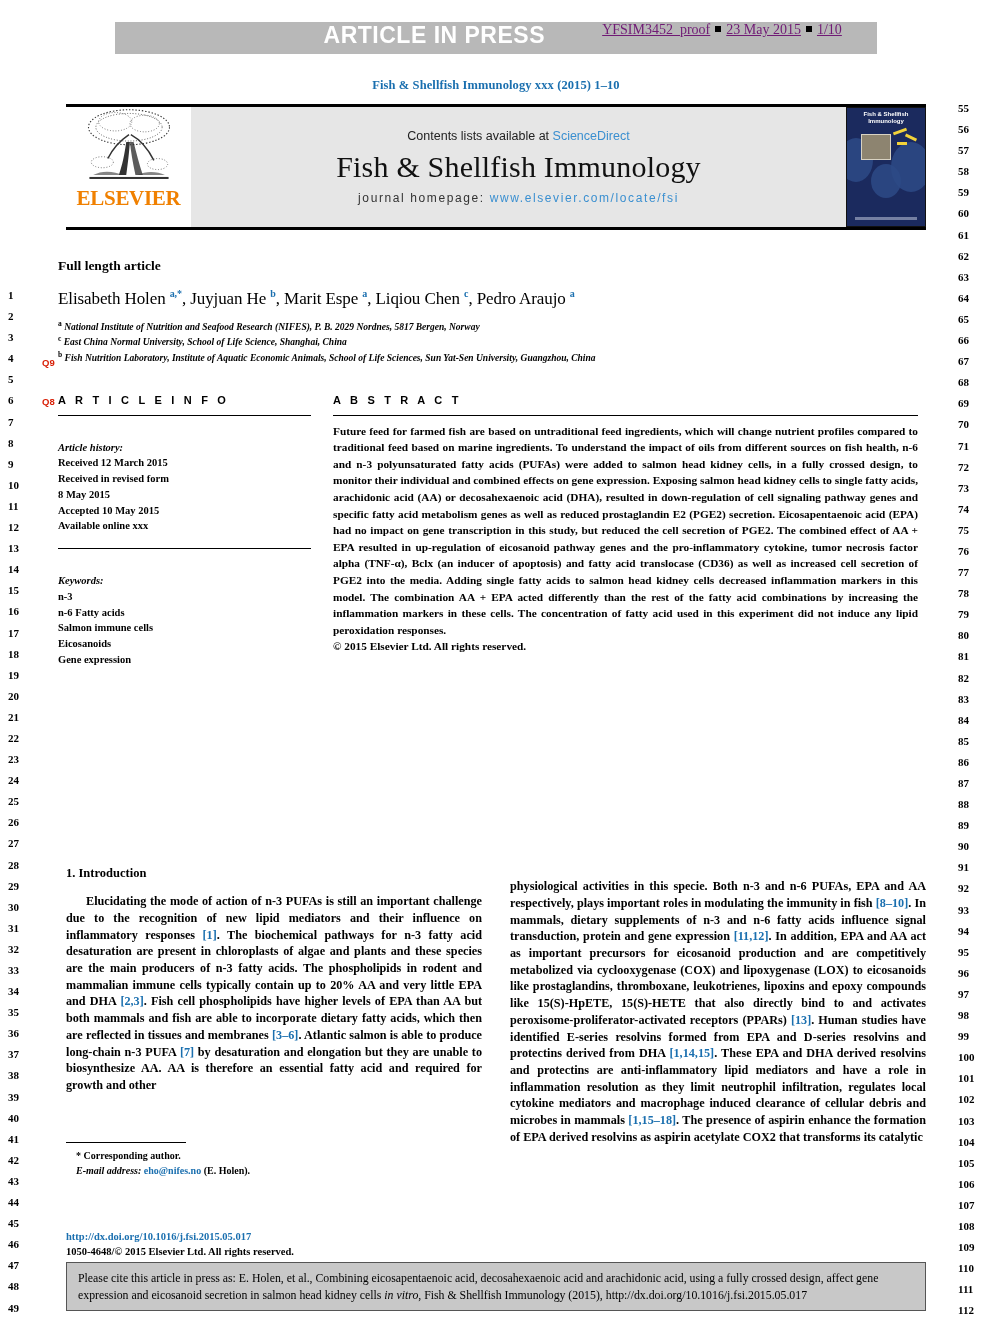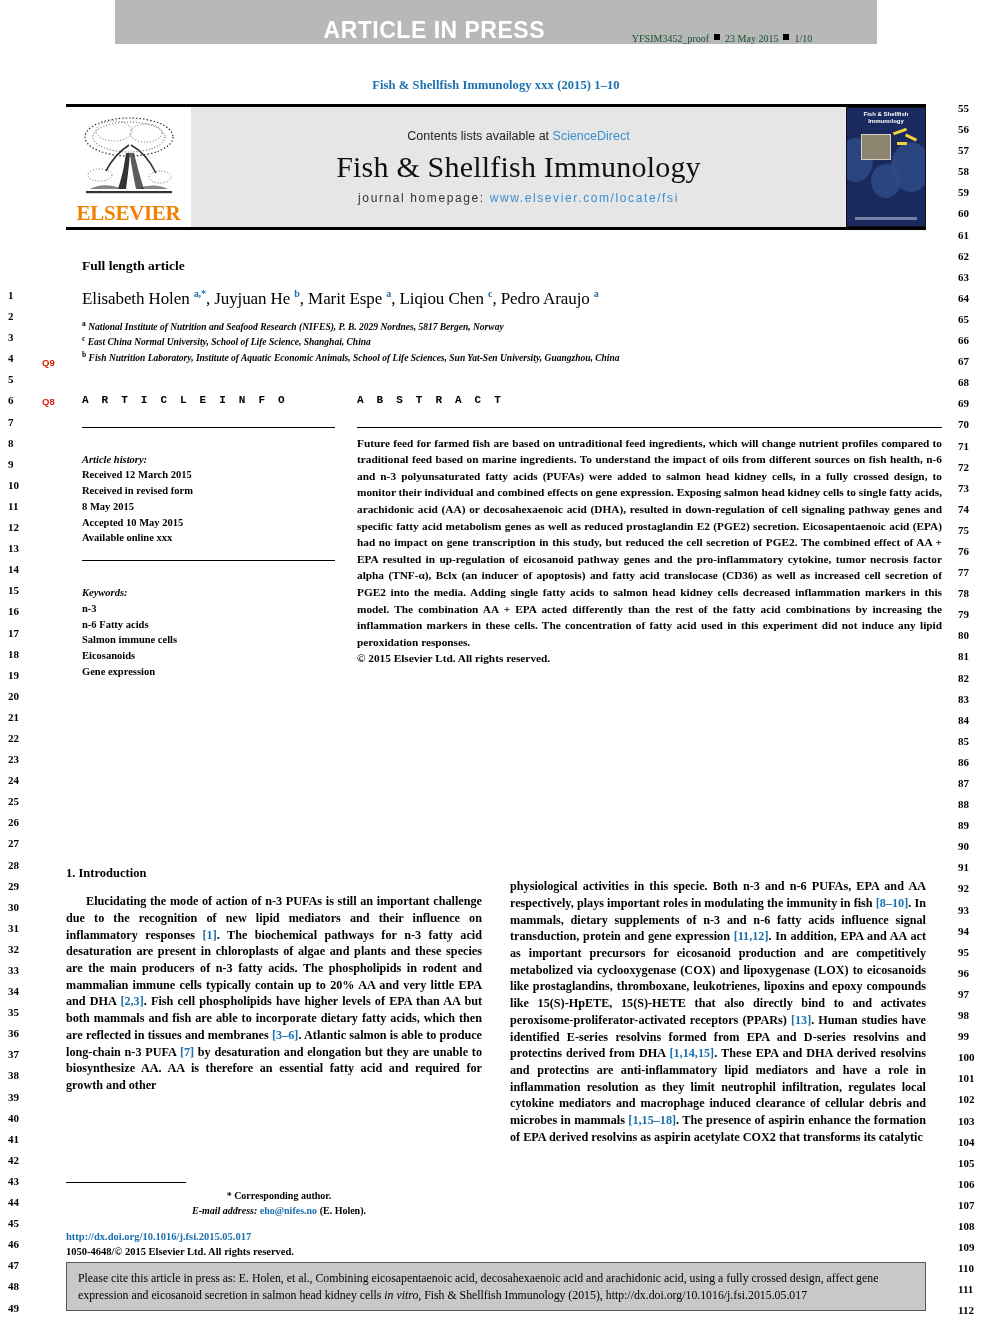--- a/index.html
+++ b/index.html
@@ -9,48 +9,48 @@
     height: 1323px;
     background: #ffffff;
     font-family: "Liberation Serif", serif;
     color: #000;
     position: relative;
     overflow: hidden;
   }
 
   
   .press-bar {
-    position:absolute; left:115px; top:0; width:762px; height:44px;
-    background:#b8b8b8; display:flex; align-items:flex-end;
+    position:absolute; left:115px; top:22px; width:762px; height:32px;
+    background:#b8b8b8; display:flex; align-items:flex-start;
   }
   .press-bar .aip {
     flex:1; text-align:right; padding-right:22px;
     font-family:"Liberation Sans", sans-serif;
     font-weight:bold; font-size:23px; letter-spacing:.5px; color:#ffffff;
   }
   .press-bar .proofinfo {
-    width:310px; text-align:center; font-size:10px; color:#14532d;
-    font-family:"Liberation Serif", serif; white-space:nowrap;
+    width:310px; text-align:center; font-size:14px; color:#701a75;
+    font-family:"Liberation Serif", serif; white-space:nowrap;text-decoration:underline;
   }
   .sq { display:inline-block; width:6px; height:6px; background:#000; vertical-align:2px; margin:0 5px; }
 
   
   .journal-line {
     position:absolute; top:78px; left:0; width:992px; text-align:center;
     font-size:12.5px; font-weight:bold; color:#1a6faf; letter-spacing:.1px;
   }
 
   
   .masthead { position:absolute; left:66px; top:104px; width:860px; }
   .masthead .rule-top { border-top:3px solid #000; }
   .mast-row { display:flex; height:120px; }
   .els-logo {
     width:125px; border-right:0; background:#fff;
     display:flex; flex-direction:column; align-items:center; justify-content:flex-end;
-    padding-bottom:3px;
+    padding-bottom:18px;
   }
   .els-tree { width:110px; height:88px; }
   .els-word {
     font-family:"Liberation Serif", serif; font-weight:bold; font-size:21px;
     color:#f08000; letter-spacing:-.3px; line-height:1;
   }
   .mast-center {
     flex:1; background:#e6e6e6; display:flex; flex-direction:column;
     align-items:center; justify-content:center; gap:7px;
   }
@@ -88,42 +88,42 @@
   .linenums.right { left:958px; top:103px; }
   .linenums div { height:21.1px; }
 
   
   .qmark {
     position:absolute; font-family:"Liberation Sans", sans-serif;
     font-size:9.5px; font-weight:bold; color:#d81e05;
   }
 
   
-  .content { position:absolute; left:82px; top:258px; width:860px; }
+  .content { position:absolute; left:58px; top:258px; width:860px; }
   .fulllength { font-weight:bold; font-size:13.5px; margin-bottom:14px; }
 
   h1.title {
     font-size:21.5px; font-weight:normal; line-height:1.32; margin:0 0 18px 0;
     letter-spacing:-.1px; max-width:760px;
   }
   h1.title i { font-style:italic; }
 
   .authors { font-size:17px; margin:0 0 10px 0; letter-spacing:-.1px; }
   .authors sup { color:#1a6faf; font-size:10px; font-weight:bold; }
 
   .affil { font-size:9.5px; font-style:italic; line-height:1.42; font-weight:bold; }
   .affil sup { font-style:normal; font-weight:bold; font-size:7.5px; }
 
   .info-abs { display:flex; margin-top:28px; gap:0; }
   .col-info { width:275px; padding-right:22px; }
   .col-abs { flex:1; }
 
   .sec-head {
     font-size:11px; font-weight:bold; letter-spacing:3.2px;
-    font-family:Liberation Mono, monospace; margin-bottom:21px;
+    font-family:Liberation Sans, sans-serif; margin-bottom:9px;
   }
   .hr-thin { border-top:1.6px solid #000; margin:0 0 7px 0; }
 
   .info-block { font-size:10.5px; font-weight:bold; line-height:1.5;margin-top:24px; }
   .info-block .lbl { font-style:italic; }
   .info-gap { height:14px; }
 
   .abstract-text {
     font-size:11.3px; line-height:1.47; text-align:justify; font-weight:bold;
     hyphens:auto;
@@ -132,21 +132,21 @@
 
   
   .body2col { position:absolute; left:66px; top:866px; width:860px; display:flex; gap:28px; }
   .bcol { width:416px; }
   .sec-title { font-weight:bold; font-size:12.5px; margin-bottom:6px; }
   .para { font-size:12.2px; line-height:1.37; text-align:justify; font-weight:bold; text-indent:20px; }
   .para.noindent { text-indent:0; }
   .ref { color:#1a6faf; }
 
   
-  .footnote { position:absolute; left:66px; top:1182px; width:416px;text-align:center; }
+  .footnote { position:absolute; left:66px; top:1142px; width:416px; }
   .footnote .fn-rule { border-top:1px solid #000; width:120px; margin-bottom:5px; }
   .footnote .fn-line { font-size:10px; font-weight:bold; line-height:1.5; padding-left:10px; }
   .footnote .fn-line i { font-style:italic; }
   .footnote .mail { color:#1a6faf; }
 
   .doi-block { position:absolute; left:66px; top:1229px; width:440px; font-size:10.5px; font-weight:bold; line-height:1.45; }
   .doi-block .doi { color:#1a6faf; }
 
   
   .citebox {

